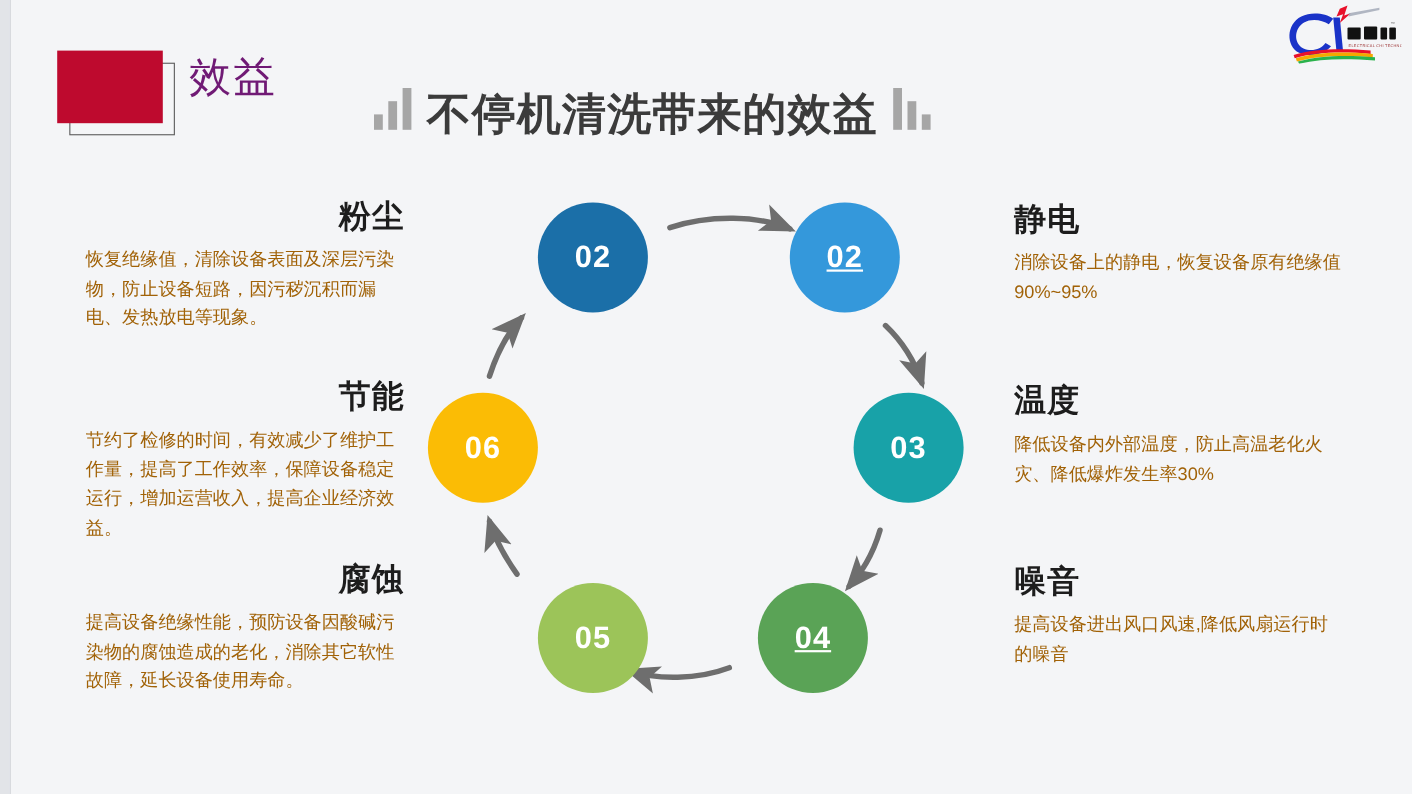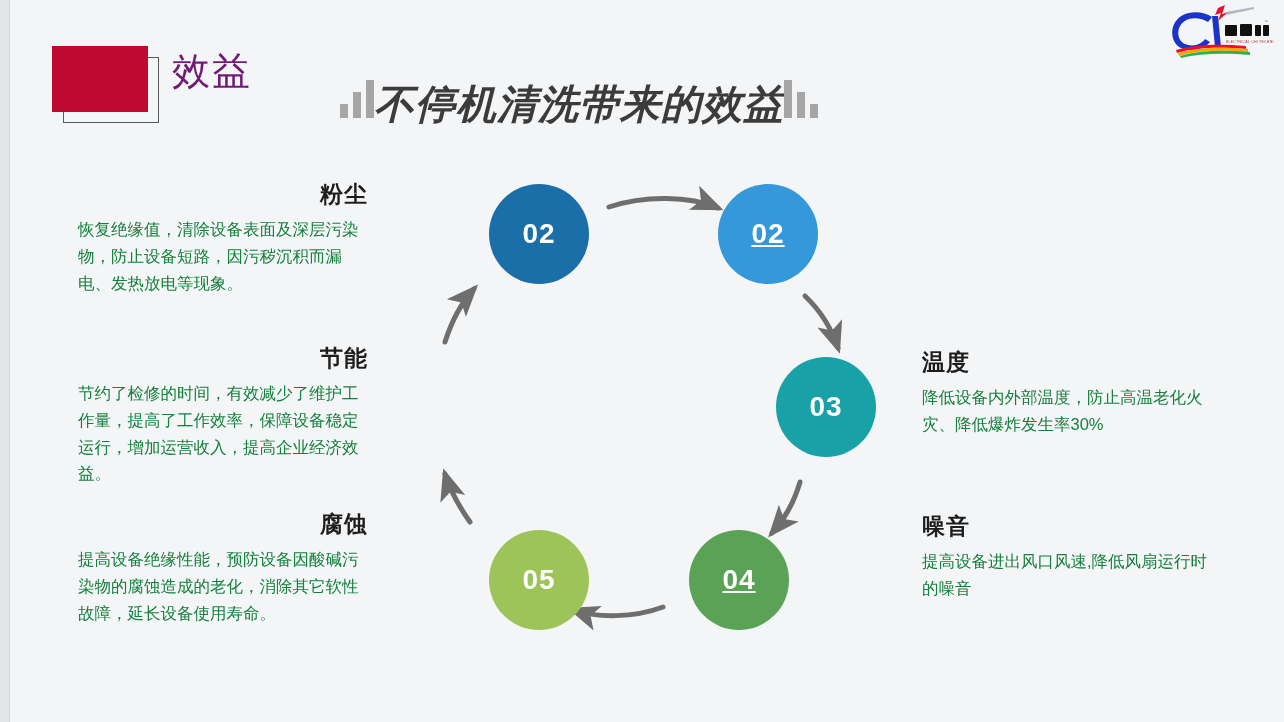--- a/index.html
+++ b/index.html
@@ -61,22 +61,22 @@
     color: #701a75;
     letter-spacing: 2px;
     line-height: 1.3;
   }
 
   .title-row {
     position: absolute;
     left: 340px; top: 68px;
     display: flex;
     align-items: flex-end;
+    gap: 14px;
     height: 56px;
-    font-style: italic;
   }
   .deco-bars {
     display: flex;
     align-items: flex-end;
     gap: 5px;
     height: 40px;
     padding-bottom: 6px;
   }
   .deco-bars span {
     display: block;
@@ -128,30 +128,30 @@
   .c02 { left: 718px; top: 184px; text-decoration: underline; }
   .c03 { left: 776px; top: 357px; }
   .c04 { left: 689px; top: 530px; text-decoration: underline; }
   .c05 { left: 489px; top: 530px; }
   .c06 { left: 389px; top: 357px; }
 
   
   .block { position: absolute; }
   .block h3 {
     margin: 0 0 9px 0;
-    font-size: 23px;
+    font-size: 29px;
     font-weight: bold;
     color: #1d1d1d;
     letter-spacing: 1px;
     line-height: 1.1;
   }
   .block p {
     margin: 0;
     font-size: 16.5px;
-    color: #15803d;
+    color: #a16207;
     line-height: 1.62;
   }
   .left-block {
     width: 290px;
     text-align: left;
   }
   .left-block h3 { text-align: right; }
   .right-block {
     width: 300px;
     text-align: left;
@@ -234,34 +234,41 @@
   </div>
   <div class="circle c03" style="background:#18a2a8">
     <span>03</span>
   </div>
   <div class="circle c04" style="background:#5aa356">
     <span>04</span>
   </div>
   <div class="circle c05" style="background:#9cc459">
     <span>05</span>
   </div>
+  <div class="circle c06" style="background:#fbbc05">
+    <span>06</span>
+  </div>
 
   <div class="block left-block b-dust">
     <h3>粉尘</h3>
     <p>恢复绝缘值，清除设备表面及深层污染物，防止设备短路，因污秽沉积而漏电、发热放电等现象。</p>
   </div>
   <div class="block left-block b-corr">
     <h3>腐蚀</h3>
     <p>提高设备绝缘性能，预防设备因酸碱污染物的腐蚀造成的老化，消除其它软性故障，延长设备使用寿命。</p>
   </div>
   <div class="block left-block b-energy">
     <h3>节能</h3>
     <p>节约了检修的时间，有效减少了维护工作量，提高了工作效率，保障设备稳定运行，增加运营收入，提高企业经济效益。</p>
   </div>
 
+  <div class="block right-block b-static">
+    <h3>静电</h3>
+    <p>消除设备上的静电，恢复设备原有绝缘值90%~95%</p>
+  </div>
   <div class="block right-block b-temp">
     <h3>温度</h3>
     <p>降低设备内外部温度，防止高温老化火灾、降低爆炸发生率30%</p>
   </div>
   <div class="block right-block b-noise">
     <h3>噪音</h3>
     <p>提高设备进出风口风速,降低风扇运行时的噪音</p>
   </div>
 
 </div>

